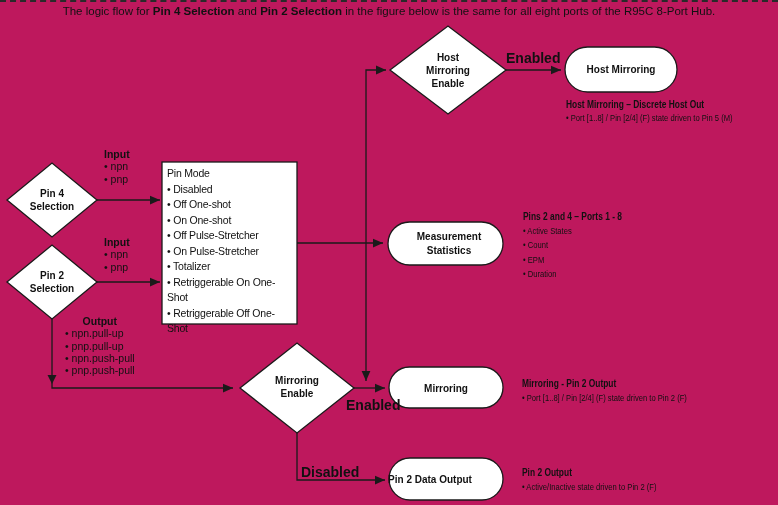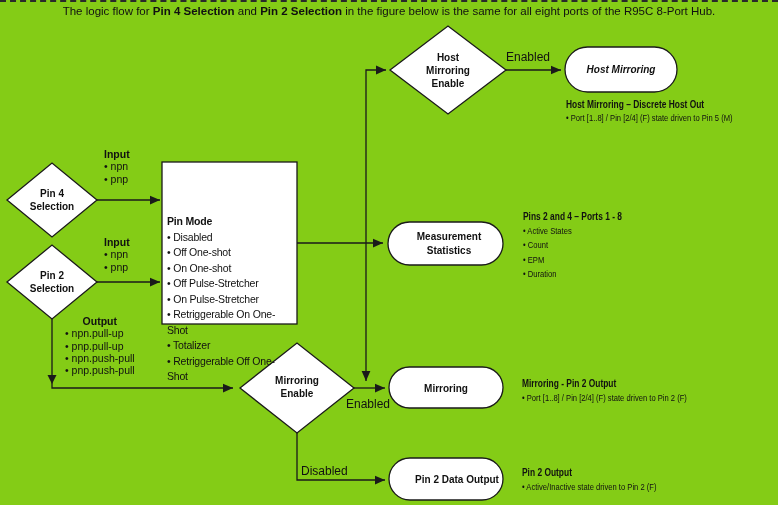--- a/index.html
+++ b/index.html
@@ -1,30 +1,30 @@
 <!DOCTYPE html>
 <html><head>
 <meta charset="utf-8">
 <style>
   html,body{margin:0;padding:0;background:#fff;}
   #canvas{
-    position:relative;width:778px;height:505px;background:#84cc16;
+    position:relative;width:778px;height:505px;background:#be185d;
     font-family:"Liberation Sans", sans-serif;color:#111;overflow:hidden;
   }
   .dashes{position:absolute;top:0;left:0;width:778px;height:0;border-top:2px dashed #2a2a2a;}
   .caption{position:absolute;top:5px;left:0;width:778px;text-align:center;font-size:11.5px;color:#111;}
   .caption .b{font-weight:bold;}
   .node-label{position:absolute;text-align:center;font-weight:bold;font-size:10px;line-height:13px;color:#111;}
   .list{position:absolute;font-size:10.5px;line-height:12.3px;color:#111;}
   .list .hdr{font-weight:bold;text-align:center;}
   .pinmode{position:absolute;font-size:10.5px;line-height:15.5px;letter-spacing:-0.2px;color:#111;}
-  .pinmode .hdr{font-weight:bold;margin-top:48px;}
+  .pinmode .hdr{font-weight:normal;}
   .annot{position:absolute;font-size:9.5px;color:#111;transform:scaleX(0.8);transform-origin:0 0;white-space:nowrap;}
   .annot .hdr{font-weight:bold;font-size:10.5px;}
-  .tag{position:absolute;font-size:12px;font-weight:normal;color:#111;white-space:nowrap;}
+  .tag{position:absolute;font-size:14px;font-weight:bold;color:#111;white-space:nowrap;}
   svg{position:absolute;top:0;left:0;}
   .shape{fill:#ffffff;stroke:#1a1a1a;stroke-width:1.3;}
   .wire{fill:none;stroke:#1a1a1a;stroke-width:1.3;}
   .ah{fill:#1a1a1a;stroke:none;}
 </style>
 </head>
 <body>
 
 <div id="canvas">
 
@@ -67,41 +67,41 @@
   </div>
   <div class="node-label" style="left:7px;top:269px;width:90px;">
     <div>Pin 2</div>
     <div>Selection</div>
   </div>
   <div class="node-label" style="left:398px;top:51px;width:100px;">
     <div>Host</div>
     <div>Mirroring</div>
     <div>Enable</div>
   </div>
-  <div class="node-label" style="left:565px;top:63px;width:112px;font-style:italic;">Host Mirroring</div>
+  <div class="node-label" style="left:565px;top:63px;width:112px;">Host Mirroring</div>
   <div class="node-label" style="left:388px;top:230px;width:122px;line-height:13.5px;">
     <div>Measurement</div>
     <div>Statistics</div>
   </div>
   <div class="node-label" style="left:247px;top:374px;width:100px;">
     <div>Mirroring</div>
     <div>Enable</div>
   </div>
   <div class="node-label" style="left:389px;top:382px;width:114px;">Mirroring</div>
-  <div class="node-label" style="left:400px;top:473px;width:114px;">Pin 2 Data Output</div>
+  <div class="node-label" style="left:373px;top:473px;width:114px;">Pin 2 Data Output</div>
 
   <div class="pinmode" style="left:167px;top:166px;width:128px;">
     <div class="hdr">Pin Mode</div>
     <div>• Disabled</div>
     <div>• Off One-shot</div>
     <div>• On One-shot</div>
     <div>• Off Pulse-Stretcher</div>
     <div>• On Pulse-Stretcher</div>
+    <div>• Totalizer</div>
     <div>• Retriggerable On One-Shot</div>
-    <div>• Totalizer</div>
     <div>• Retriggerable Off One-Shot</div>
   </div>
 
   <div class="list" style="left:104px;top:148px;">
     <div class="hdr">Input</div>
     <div>• npn</div>
     <div>• pnp</div>
   </div>
   <div class="list" style="left:104px;top:236px;">
     <div class="hdr">Input</div>

